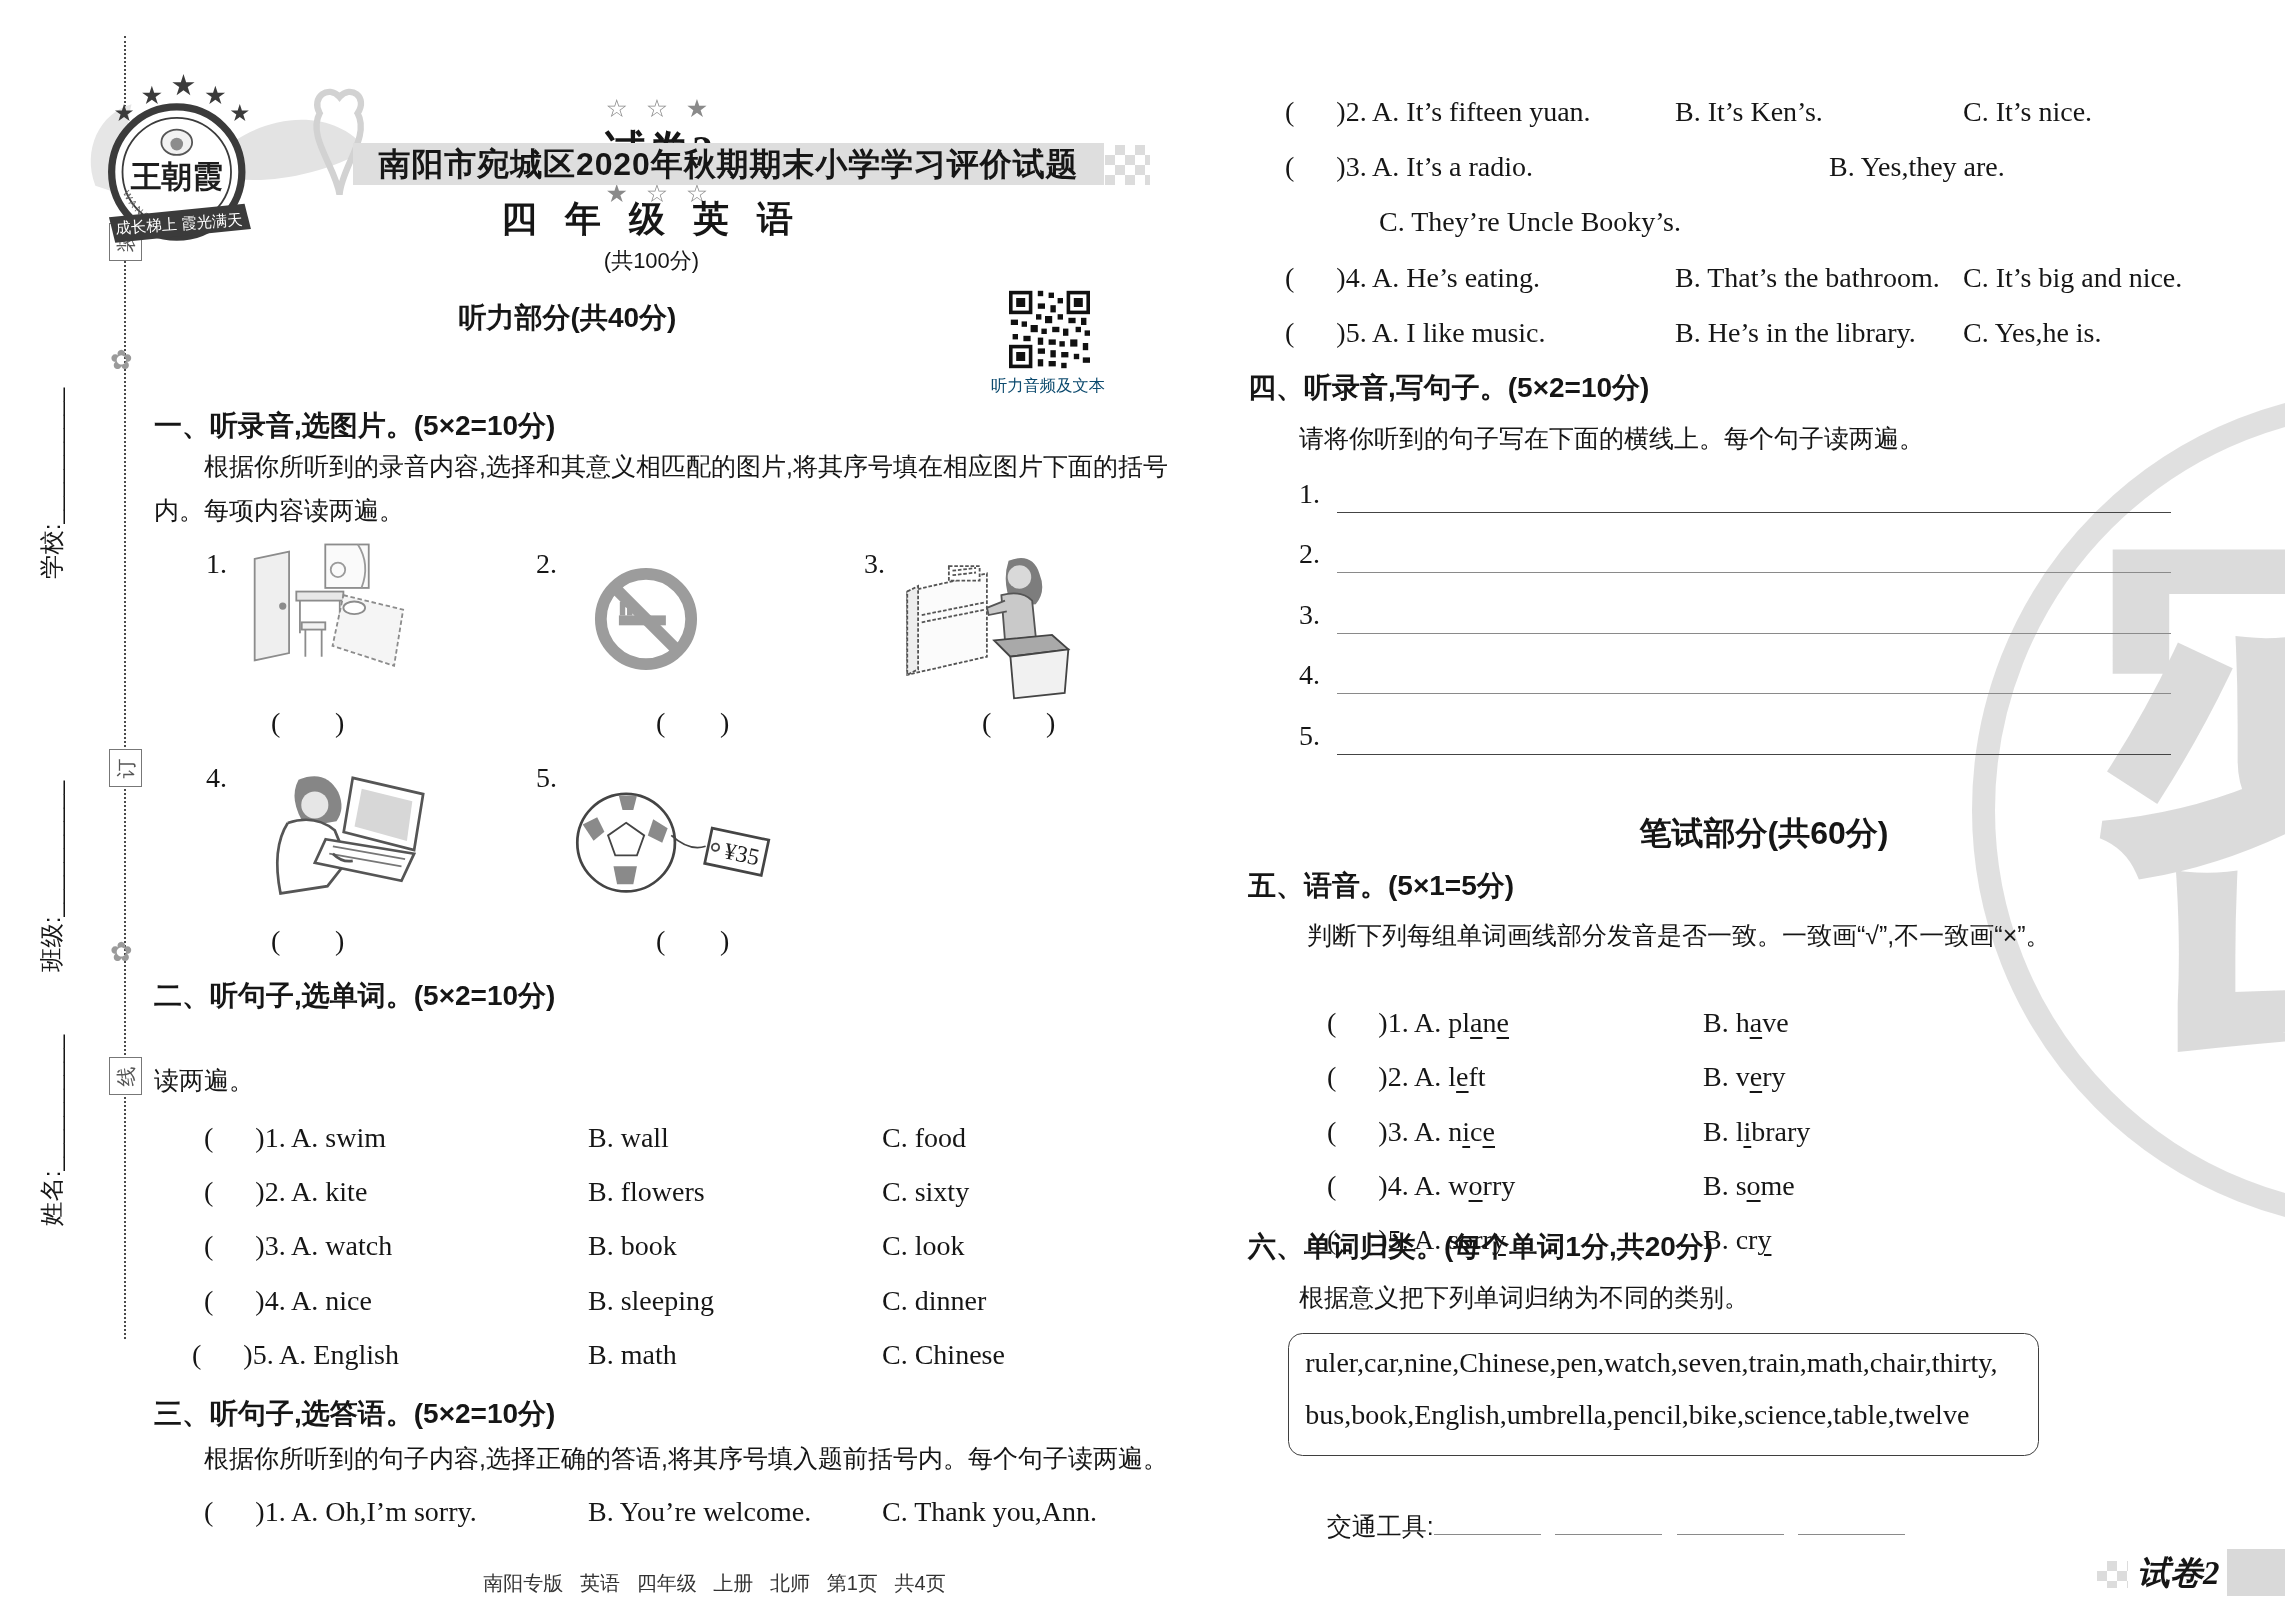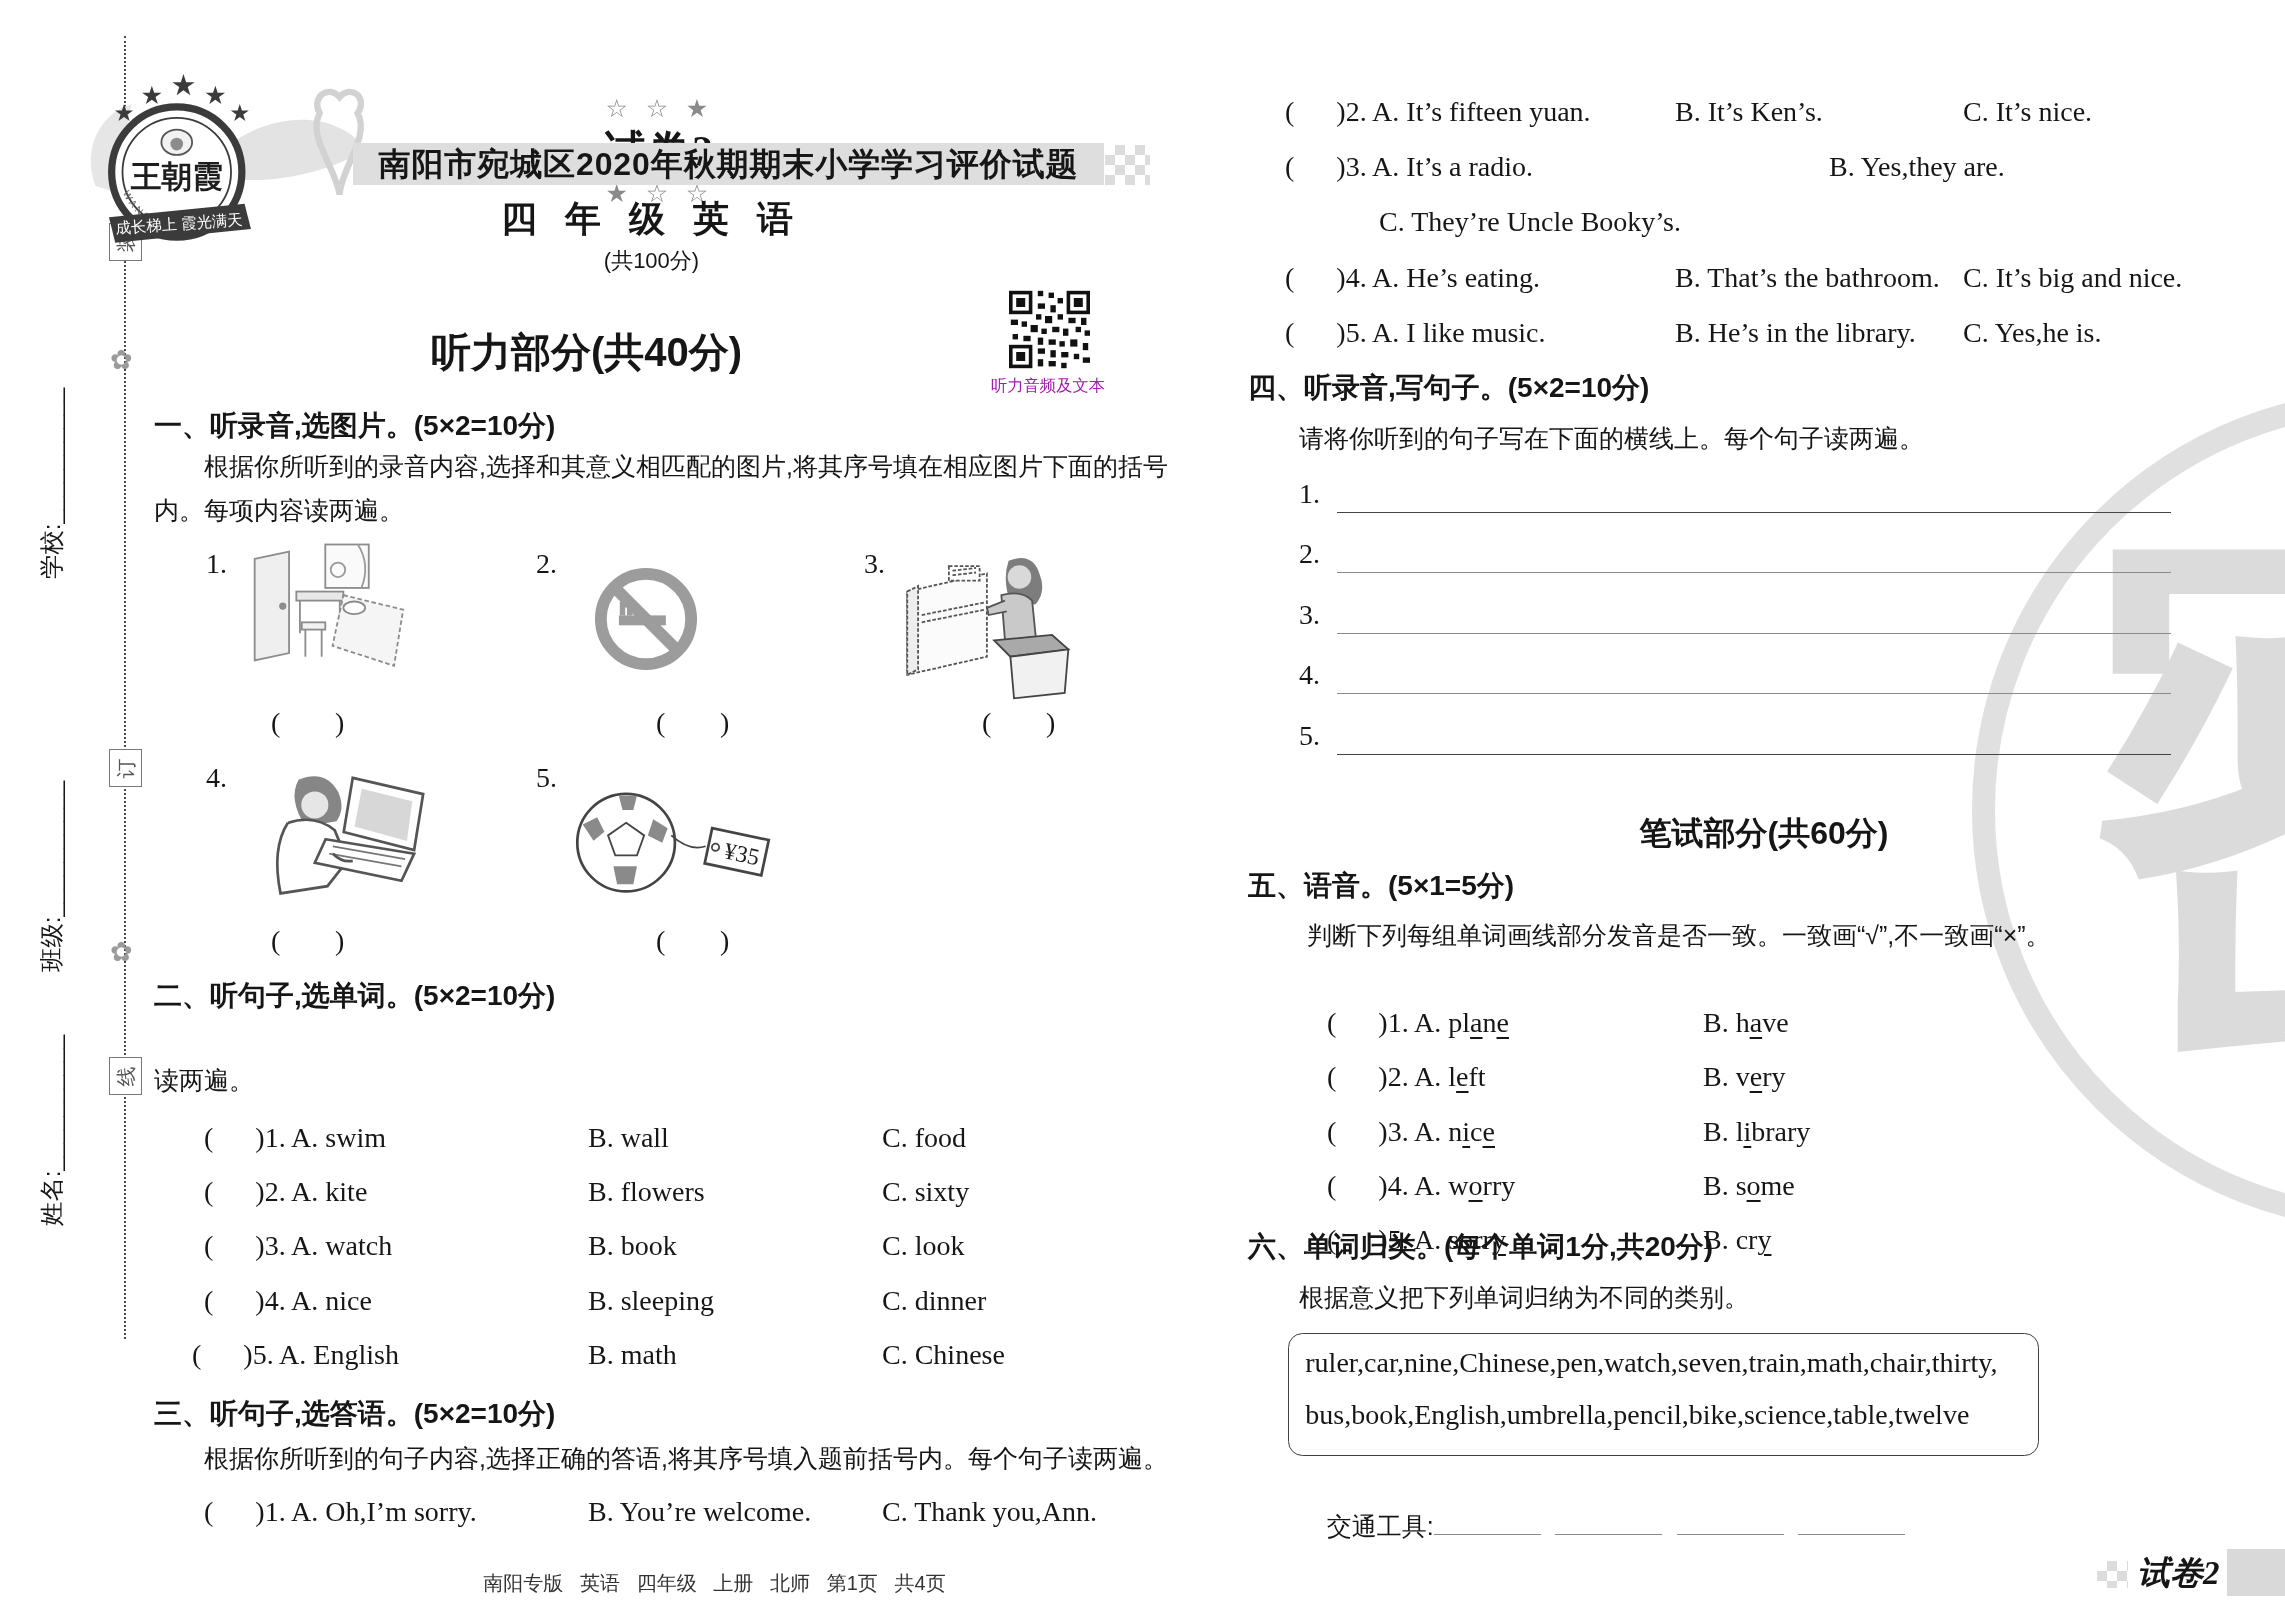--- a/index.html
+++ b/index.html
@@ -83,21 +83,21 @@
     <span class="papertitle">试卷2</span>
     <span class="stars">★ ☆ ☆</span>
   </div>
 
   <div class="abs banner" style="left:353px;top:143px;width:751px;">南阳市宛城区2020年秋期期末小学学习评价试题</div>
   <div class="abs checker" style="left:1105px;top:145px;width:45px;height:40px;"></div>
 
   <div class="abs center" style="left:380px;top:195px;width:543px;font-size:36px;font-weight:700;letter-spacing:9px;">四 年 级 英 语</div>
   <div class="abs center" style="left:380px;top:246px;width:543px;font-size:22px;">(共100分)</div>
 
-  <div class="abs center h1" style="left:347px;top:299px;width:479px;font-size:40px;margin-top:26px;">听力部分(共40分)</div>
+  <div class="abs center h1" style="left:328px;top:299px;width:479px;font-size:28px;">听力部分(共40分)</div>
 
   <svg class="abs" style="left:1007px;top:289px;" width="85" height="81" viewBox="0 0 47 45">
     <rect width="47" height="45" fill="#fff"></rect>
     <g fill="#111">
       <rect x="1" y="1" width="13" height="13"></rect>
         <rect x="3" y="3" width="9" height="9" fill="#fff"></rect>
         <rect x="5" y="5" width="5" height="5"></rect>
       <rect x="33" y="1" width="13" height="13"></rect>
         <rect x="35" y="3" width="9" height="9" fill="#fff"></rect>
         <rect x="37" y="5" width="5" height="5"></rect>
@@ -132,21 +132,21 @@
         <rect x="17" y="33" width="4" height="3"></rect>
         <rect x="24" y="34" width="3" height="4"></rect>
       <rect x="30" y="35" width="4" height="3"></rect>
         <rect x="37" y="36" width="3" height="3"></rect>
         <rect x="42" y="38" width="4" height="3"></rect>
       <rect x="17" y="39" width="3" height="4"></rect>
         <rect x="23" y="40" width="4" height="3"></rect>
         <rect x="30" y="41" width="3" height="3"></rect>
     </g>
   </svg>
-  <div class="abs" style="left:991px;top:375px;font-size:16.3px;color:#a21caf;">听力音频及文本</div>
+  <div class="abs" style="left:991px;top:375px;font-size:16.3px;color:#0c4a6e;">听力音频及文本</div>
 
   <div class="abs h1" style="left:154px;top:407px;">一、听录音,选图片。(5×2=10分)</div>
   <div class="abs cn" style="left:204px;top:450px;">根据你所听到的录音内容,选择和其意义相匹配的图片,将其序号填在相应图片下面的括号</div>
   <div class="abs cn" style="left:154px;top:494px;">内。每项内容读两遍。</div>
 
   <div class="abs opt" style="left:206px;top:548px;">1.</div>
   <svg class="abs" style="left:242px;top:539px;" width="172" height="154" viewBox="0 0 190 170">
     <g fill="none" stroke="#8c8c8c" stroke-width="2">
       <polygon points="14,22 52,14 52,126 14,134" fill="#efefef"></polygon>
       <circle cx="45" cy="74" r="3" fill="#8c8c8c"></circle>

